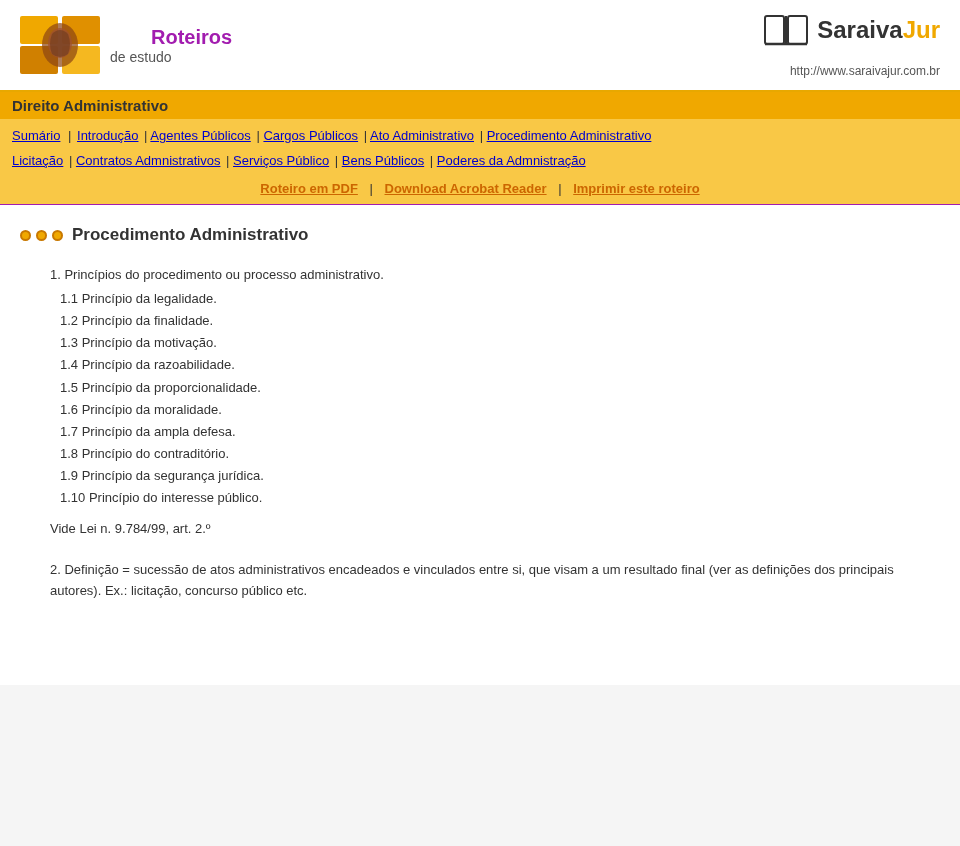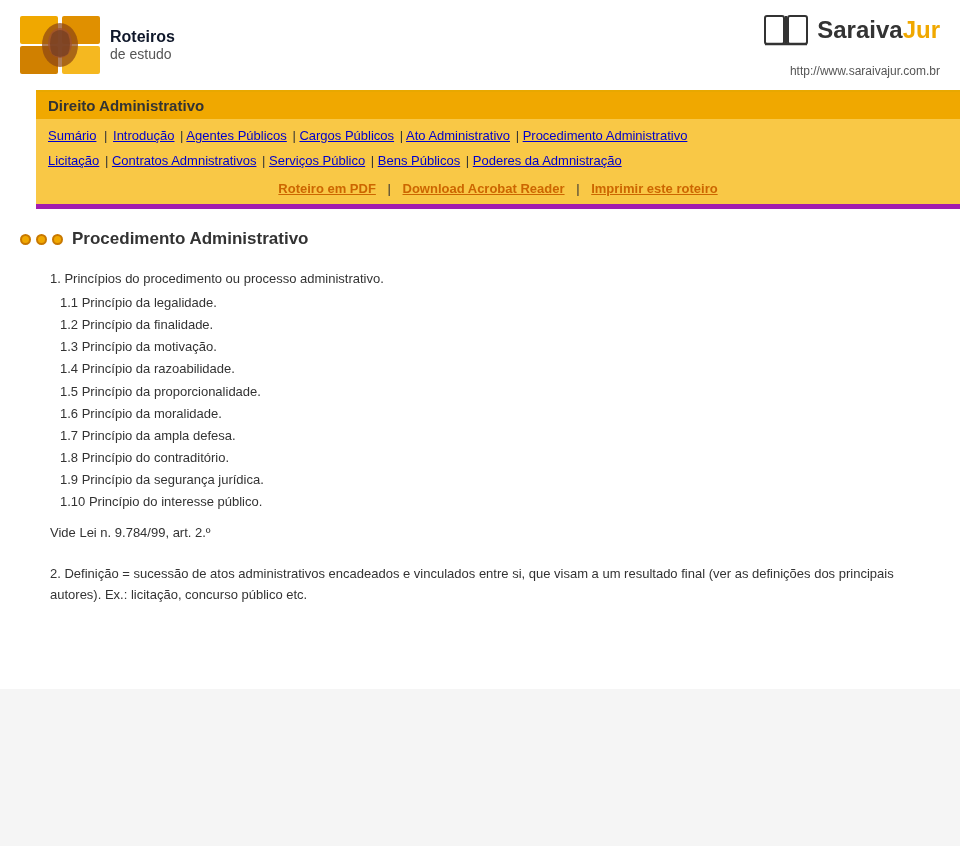--- a/index.html
+++ b/index.html
@@ -59,41 +59,41 @@
           <rect x="42" y="0" width="38" height="28" rx="2" fill="#e09000"></rect>
           <rect x="0" y="30" width="38" height="28" rx="2" fill="#d08000"></rect>
           <rect x="42" y="30" width="38" height="28" rx="2" fill="#f5b820"></rect>
 
           <ellipse cx="40" cy="29" rx="18" ry="22" fill="#8B4513" opacity="0.7"></ellipse>
           <ellipse cx="40" cy="27" rx="12" ry="15" fill="#A0522D" opacity="0.8"></ellipse>
           <path d="M32 18 Q40 10 48 18 Q52 28 48 38 Q40 44 32 38 Q28 28 32 18Z" fill="#6B3A1F" opacity="0.6"></path>
         </svg>
       </div>
       <div>
-        <div style="font-size:16px;font-weight:bold;color:#0f172a;">Roteiros</div>
+        <div style="font-size:20px;font-weight:bold;color:#a21caf;margin-left:41px;">Roteiros</div>
         <div style="font-size:14px;color:#555;">de estudo</div>
       </div>
     </div>
 
     <div style="display:flex;flex-direction:column;align-items:flex-end;gap:16px;">
       <div style="display:flex;align-items:center;gap:8px;">
 
         <svg width="46" height="36" viewBox="0 0 46 36">
           <rect x="2" y="4" width="19" height="28" rx="2" fill="none" stroke="#333" stroke-width="2"></rect>
           <rect x="25" y="4" width="19" height="28" rx="2" fill="none" stroke="#333" stroke-width="2"></rect>
           <line x1="23" y1="4" x2="23" y2="32" stroke="#333" stroke-width="2"></line>
           <line x1="2" y1="32" x2="44" y2="32" stroke="#333" stroke-width="2.5"></line>
         </svg>
         <span style="font-size:24px;font-weight:bold;color:#333;">Saraiva<span style="color:#f0a800;">Jur</span></span>
       </div>
       <div style="font-size:12px;color:#555;">http://www.saraivajur.com.br</div>
     </div>
   </div>
 
-  <div style="background:#f9c846;border-top:2px solid #e8a800;border-bottom:5px solid #a21caf;margin-left:36px;">
+  <div style="background:#f9c846;border-top:2px solid #e8a800;border-bottom:1px solid #a21caf;">
 
     <div style="background:#f0a800;padding:5px 12px;">
       <span style="font-size:15px;font-weight:bold;color:#333;">Direito Administrativo</span>
     </div>
 
     <div style="padding:5px 12px 0 12px;line-height:1.9;">
       <a class="nav-link" style="color:#0000cc;font-size:13px;cursor:pointer;margin-right:2px;">Sumário</a><span class="nav-sep"> | </span>
       <a style="color:#0000cc;text-decoration:underline;font-size:13px;cursor:pointer;margin-right:2px;">Introdução</a><span> | </span>
       <a style="color:#0000cc;text-decoration:underline;font-size:13px;cursor:pointer;margin-right:2px;">Agentes Públicos</a><span> | </span>
       <a style="color:#0000cc;text-decoration:underline;font-size:13px;cursor:pointer;margin-right:2px;">Cargos Públicos</a><span> | </span>

